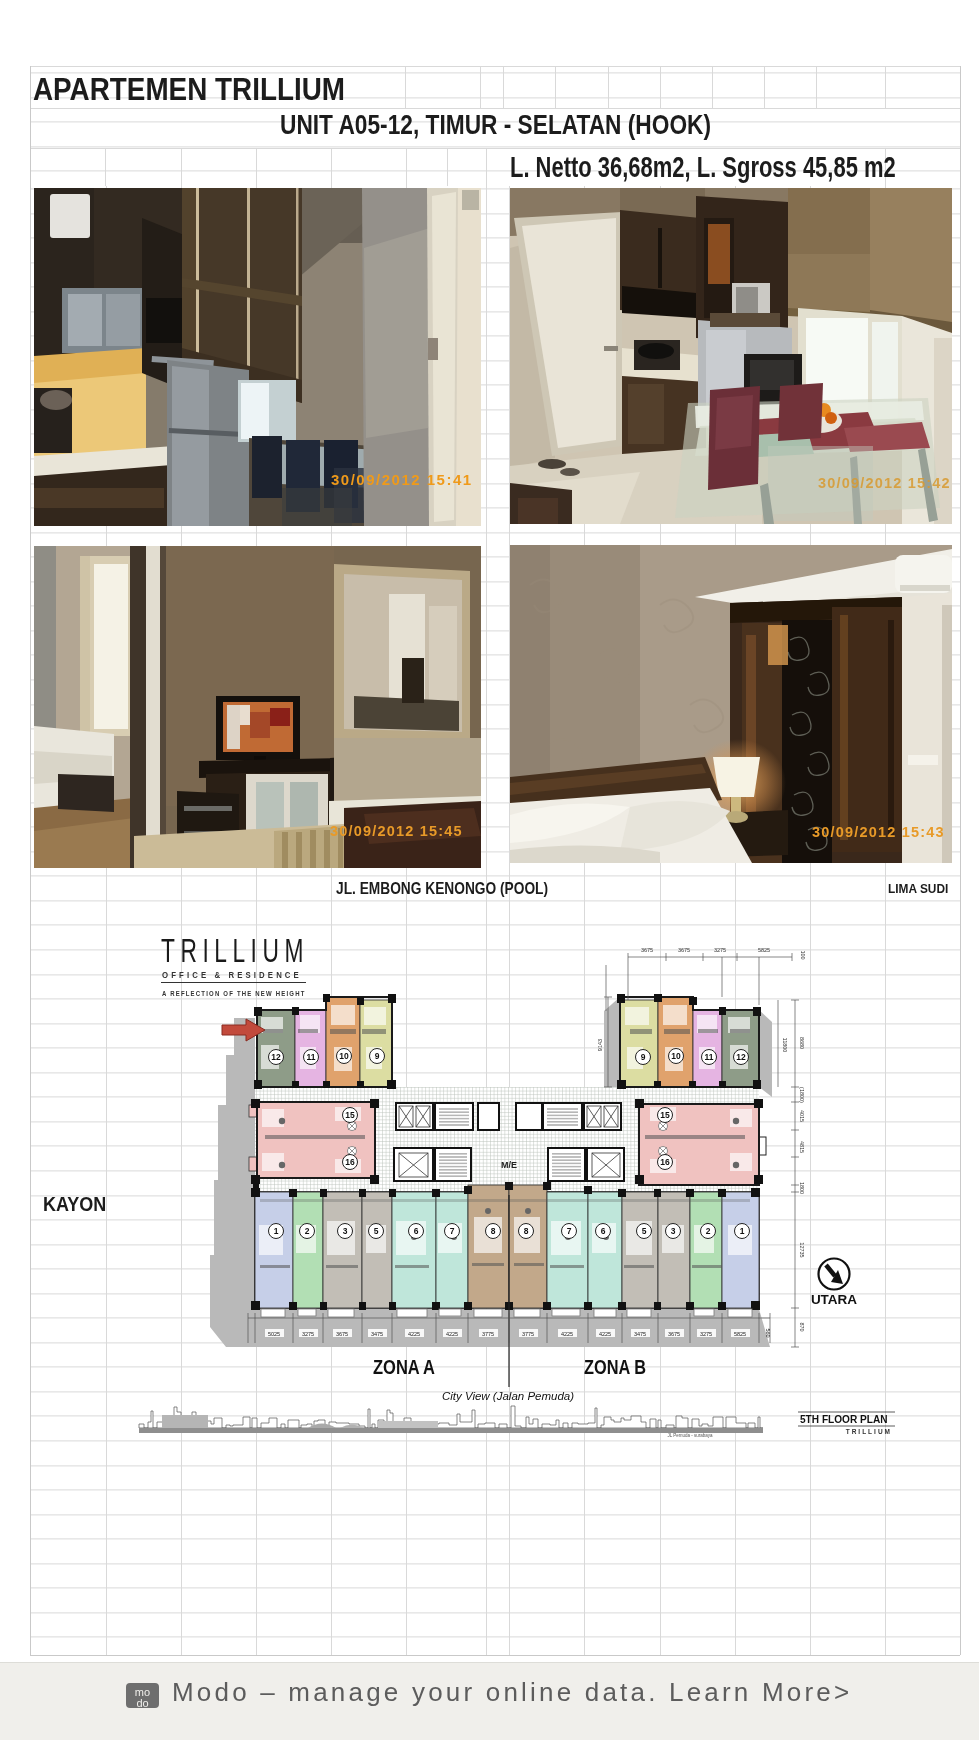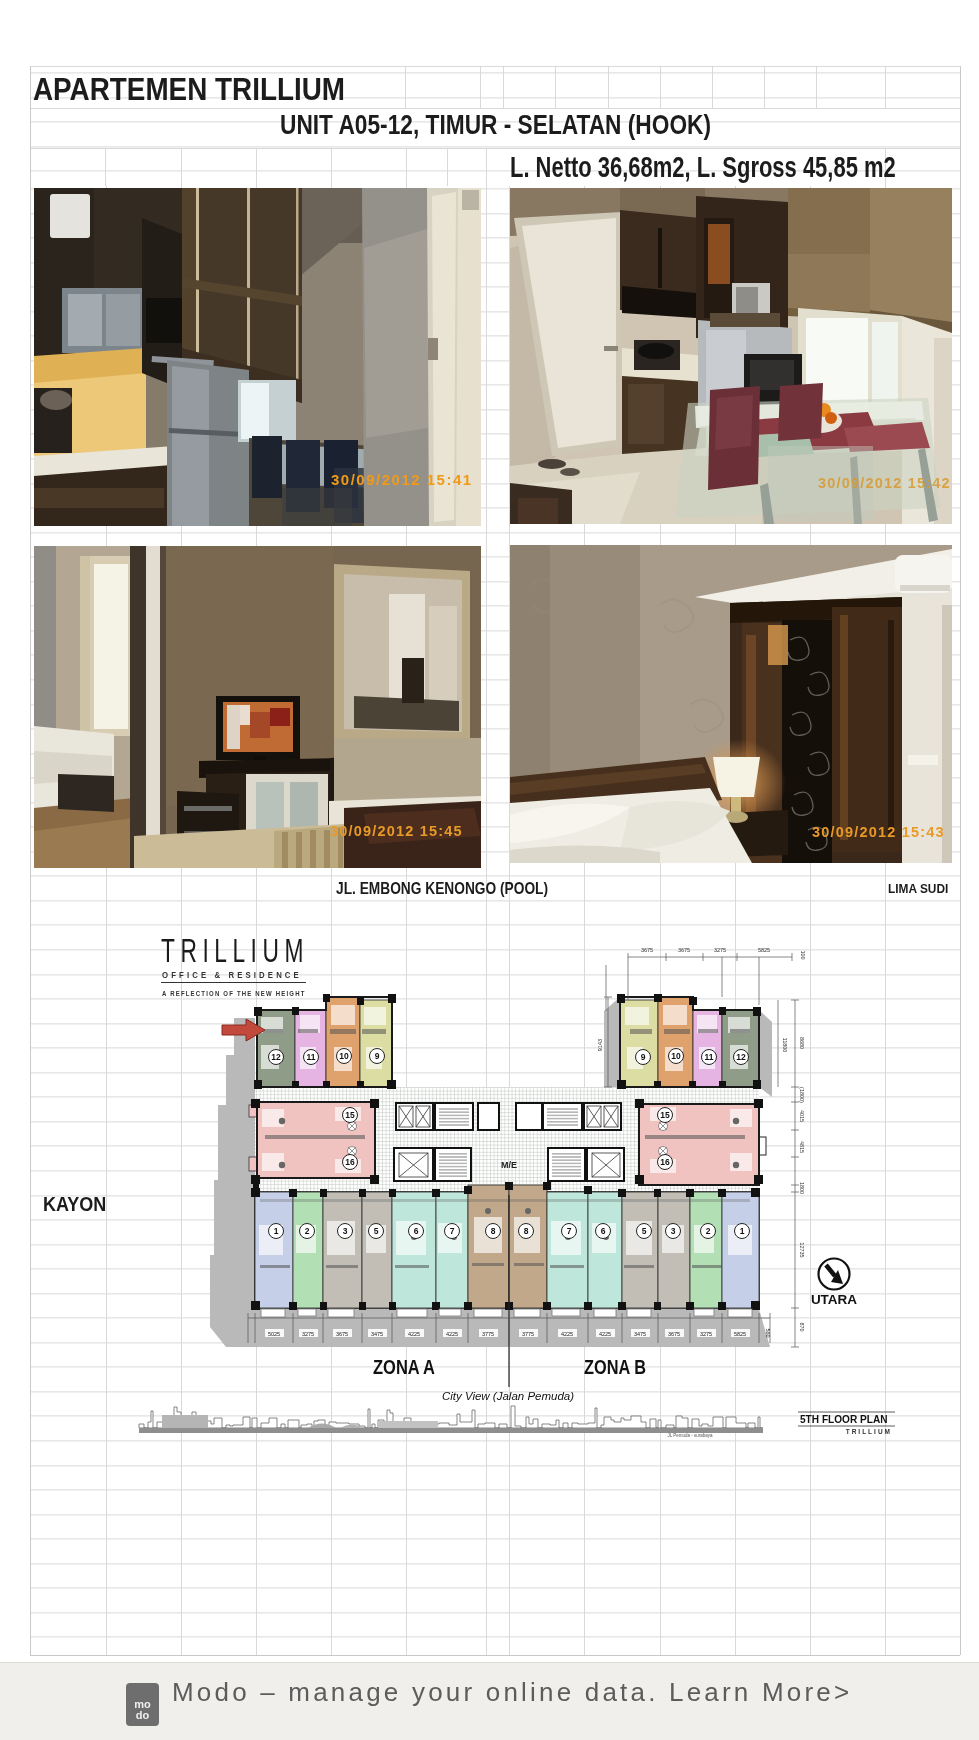--- a/index.html
+++ b/index.html
@@ -860,18 +860,18 @@
 <g>
 <line x1="668" y1="487" x2="765" y2="487" stroke="#333" stroke-width="0.8"></line>
 <text x="670" y="498" font-size="11" font-weight="bold" fill="#111" style="transform-origin:670px 0;transform:scaleX(0.92);">5TH FLOOR PLAN</text>
 <line x1="668" y1="501" x2="765" y2="501" stroke="#333" stroke-width="0.8"></line>
 <text x="762" y="509" font-size="6.5" font-weight="bold" fill="#333" text-anchor="end" letter-spacing="2">TRILLIUM</text>
 </g>
 </svg>
 
 <div class="abs" style="left:0;top:1662px;width:979px;height:78px;background:#f0efeb;border-top:1px solid #ddddd8;box-sizing:border-box;"></div>
 
-<div class="abs" style="left:126px;top:1683px;width:33px;height:31px;background:#6e6e6e;border-radius:4px;color:#f0efeb;font-size:11px;font-weight:bold;line-height:11px;text-align:center;padding-top:12px;">
+<div class="abs" style="left:126px;top:1683px;width:33px;height:25px;background:#6e6e6e;border-radius:4px;color:#f0efeb;font-size:11px;font-weight:normal;line-height:11px;text-align:center;padding-top:0px;">
     <span style="display:block;margin-top:4px;">mo</span>
     <span style="display:block;">do</span>
   </div>
 
 <div class="abs" style="left:172px;top:1677px;font-size:26px;color:#5c5c5c;white-space:nowrap;letter-spacing:3.2px;">Modo – manage your online data. Learn More&gt;</div>
 
 </body></html>

